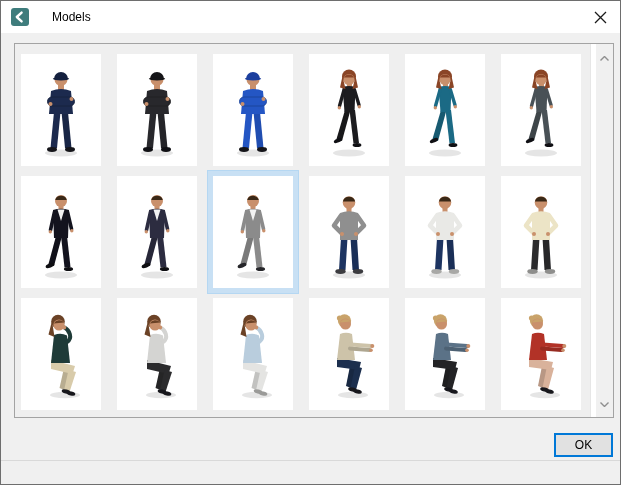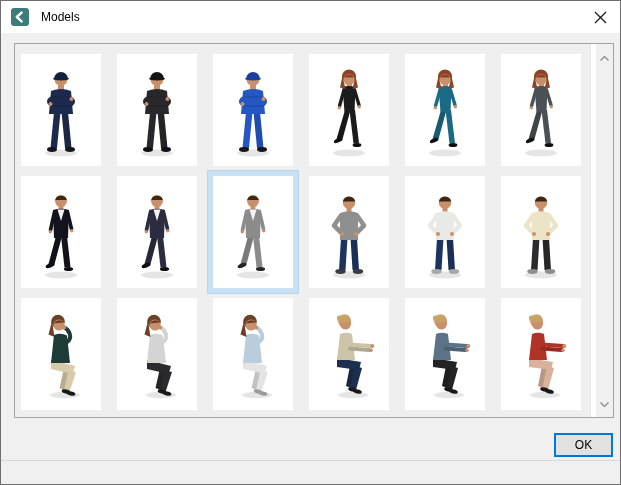--- a/index.html
+++ b/index.html
@@ -9,21 +9,21 @@
     font-family:"Liberation Sans",sans-serif;color:#000;overflow:hidden;
   }
   .titlebar{
     height:32px;background:#ffffff;display:flex;align-items:center;
     padding:0 0 0 10px;box-sizing:border-box;
   }
   .app-icon{
     width:18px;height:18px;border-radius:3px;background:#3e7c7c;
     display:flex;align-items:center;justify-content:center;flex:0 0 auto;
   }
-  .title-text{margin-left:12px;font-size:12px;line-height:32px;}
+  .title-text{margin-left:23px;font-size:12px;line-height:32px;}
   .tb-spacer{flex:1;}
   .close-btn{
     width:40px;height:32px;display:flex;align-items:center;justify-content:center;
     background:transparent;border:none;cursor:default;
   }
   .panel{
     position:absolute;left:13px;top:42px;width:600px;height:375px;
     box-sizing:border-box;border:1px solid #a3a3a3;background:#efefef;
   }
   .grid{

